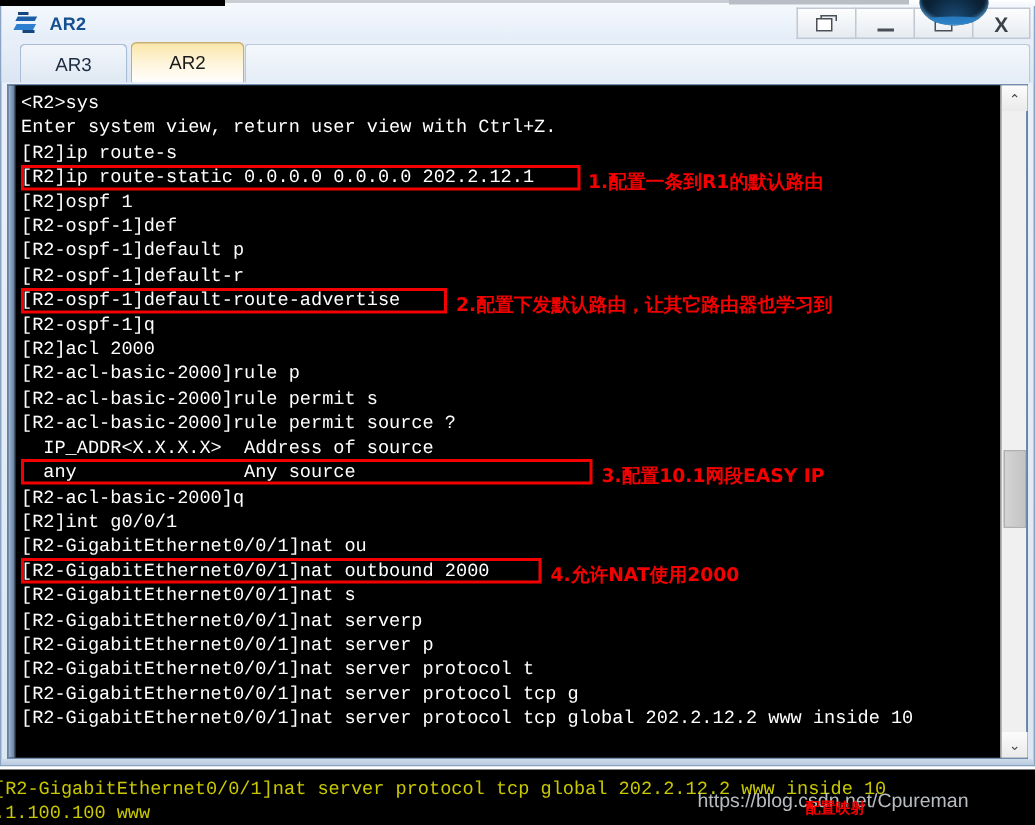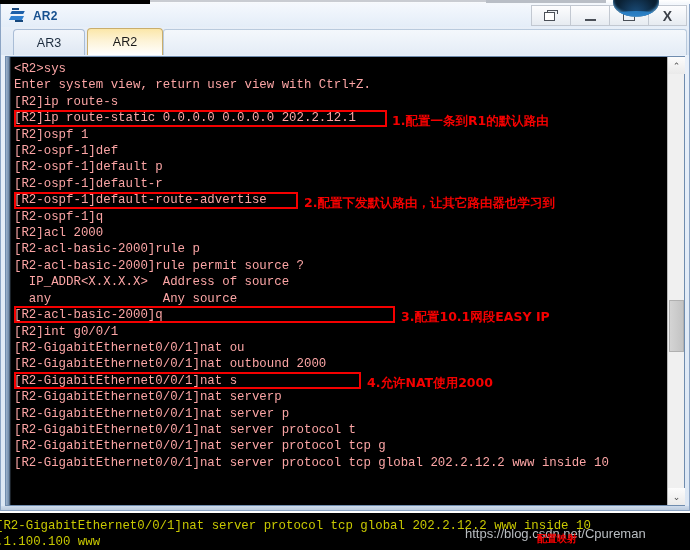--- a/index.html
+++ b/index.html
@@ -133,21 +133,21 @@
     background:#000; border:1px solid #6f8cae;
   }
   .console-left-strip {
     position:absolute; left:0; top:0; width:5px; height:100%;
     background: linear-gradient(90deg,#9fb4cd,#6d88a8 60%, #000 100%);
   }
   .console {
     position:absolute; left:5px; top:0; right:17px; bottom:0;
     background:#000; overflow:hidden;
     font-family:"Liberation Mono","DejaVu Sans Mono",monospace;
-    font-size:12.4px; line-height:16.4px; color:#fca5a5;
+    font-size:12.4px; line-height:16.4px; color:#ffffff;
     padding-top:4px;
   }
   .cline { white-space:pre; padding-left:3px; letter-spacing:0px; }
 
   
   .vscroll {
     position:absolute; right:0; top:0; width:17px; height:100%;
     background:#f0f0f0; border-left:1px solid #b9b9b9;
   }
   .sb-arrow {
@@ -267,20 +267,21 @@
         <div class="cline">[R2]ip route-s</div>
         <div class="cline">[R2]ip route-static 0.0.0.0 0.0.0.0 202.2.12.1</div>
         <div class="cline">[R2]ospf 1</div>
         <div class="cline">[R2-ospf-1]def</div>
         <div class="cline">[R2-ospf-1]default p</div>
         <div class="cline">[R2-ospf-1]default-r</div>
         <div class="cline">[R2-ospf-1]default-route-advertise</div>
         <div class="cline">[R2-ospf-1]q</div>
         <div class="cline">[R2]acl 2000</div>
         <div class="cline">[R2-acl-basic-2000]rule p</div>
+        <div class="cline">[R2-acl-basic-2000]rule permit s</div>
         <div class="cline">[R2-acl-basic-2000]rule permit source ?</div>
         <div class="cline">  IP_ADDR&lt;X.X.X.X&gt;  Address of source</div>
         <div class="cline">  any               Any source</div>
         <div class="cline">[R2-acl-basic-2000]q</div>
         <div class="cline">[R2]int g0/0/1</div>
         <div class="cline">[R2-GigabitEthernet0/0/1]nat ou</div>
         <div class="cline">[R2-GigabitEthernet0/0/1]nat outbound 2000</div>
         <div class="cline">[R2-GigabitEthernet0/0/1]nat s</div>
         <div class="cline">[R2-GigabitEthernet0/0/1]nat serverp</div>
         <div class="cline">[R2-GigabitEthernet0/0/1]nat server p</div>

